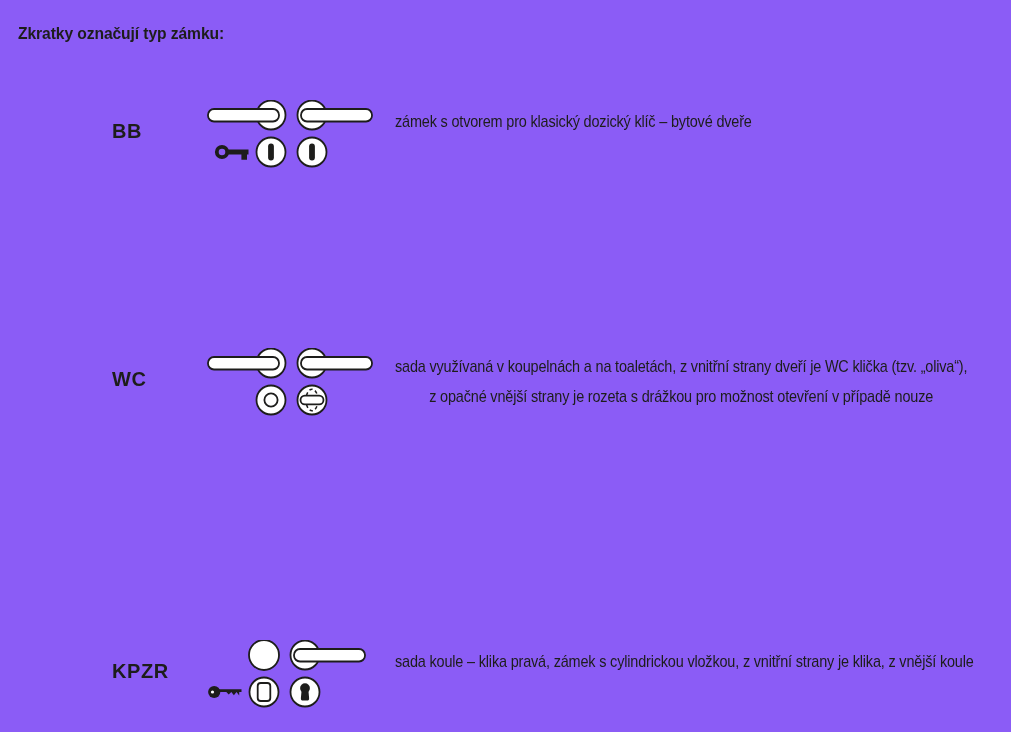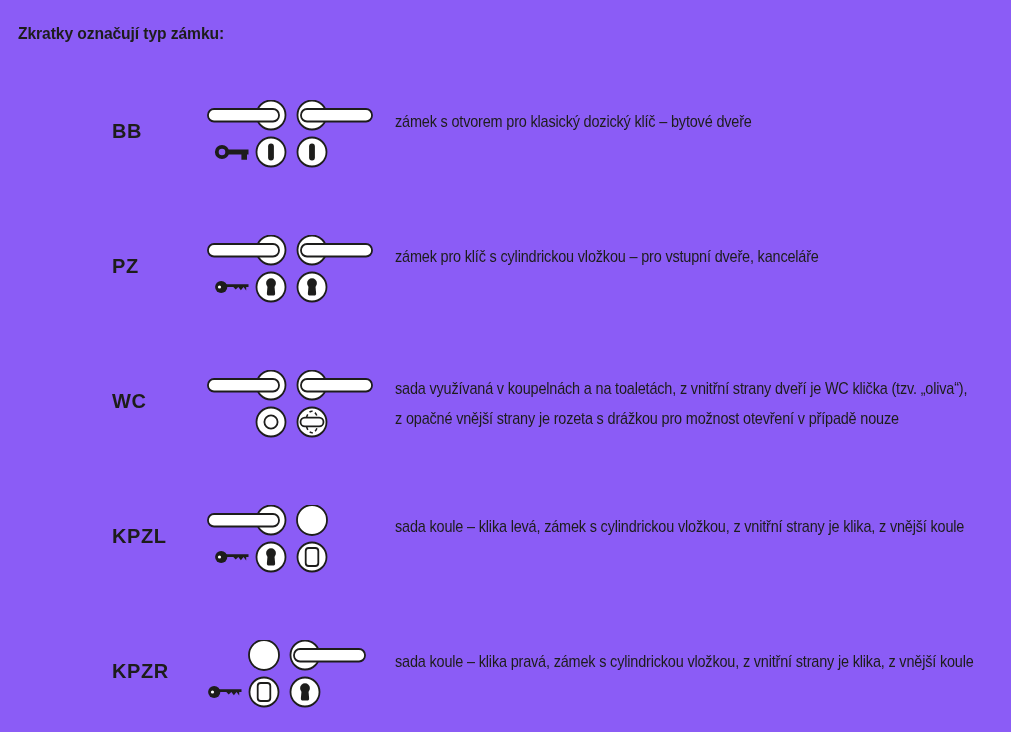--- a/index.html
+++ b/index.html
@@ -104,61 +104,35 @@
       <use href="#i-lever-right"></use>
       <use href="#i-key-classic"></use>
       <use href="#i-keyhole-bb" x="66" y="52"></use>
       <use href="#i-keyhole-bb" x="107" y="52"></use>
     </svg>
     <div class="desc">
       <span>zámek s otvorem pro klasický dozický klíč – bytové dveře</span>
     </div>
   </div>
 
-  <div class="row" style="top:235px;">
-    <div class="code">PZ</div>
-    <svg class="icons" width="170" height="70" viewBox="0 0 170 70">
-      <use href="#i-lever-left"></use>
-      <use href="#i-lever-right"></use>
-      <use href="#i-key-yale"></use>
-      <use href="#i-keyhole-pz" x="66" y="52"></use>
-      <use href="#i-keyhole-pz" x="107" y="52"></use>
-    </svg>
-    <div class="desc">
-      <span>zámek pro klíč s cylindrickou vložkou – pro vstupní dveře, kanceláře</span>
-    </div>
-  </div>
 
-  <div class="row twolines" style="top:370px;">
+  <div class="row twolines" style="top:348px;text-align:center;">
     <div class="code">WC</div>
     <svg class="icons" width="170" height="70" viewBox="0 0 170 70">
       <use href="#i-lever-left"></use>
       <use href="#i-lever-right"></use>
       <use href="#i-rosette-slot" x="66" y="52"></use>
       <use href="#i-oliva" x="107" y="52"></use>
     </svg>
     <div class="desc">
       <span>sada využívaná v koupelnách a na toaletách, z vnitřní strany dveří je WC klička (tzv. „oliva“),</span>
       <span>z opačné vnější strany je rozeta s drážkou pro možnost otevření v případě nouze</span>
     </div>
   </div>
 
-  <div class="row" style="top:505px;">
-    <div class="code">KPZL</div>
-    <svg class="icons" width="170" height="70" viewBox="0 0 170 70">
-      <use href="#i-lever-left"></use>
-      <use href="#i-knob-right"></use>
-      <use href="#i-key-yale"></use>
-      <use href="#i-keyhole-pz" x="66" y="52"></use>
-      <use href="#i-rosette-blind" x="107" y="52"></use>
-    </svg>
-    <div class="desc">
-      <span>sada koule – klika levá, zámek s cylindrickou vložkou, z vnitřní strany je klika, z vnější koule</span>
-    </div>
-  </div>
 
   <div class="row shift" style="top:640px;padding-left:44px;">
     <div class="code">KPZR</div>
     <svg class="icons" width="170" height="70" viewBox="0 0 170 70">
       <use href="#i-knob-left"></use>
       <use href="#i-lever-right"></use>
       <use href="#i-key-yale"></use>
       <use href="#i-rosette-blind" x="66" y="52"></use>
       <use href="#i-keyhole-pz" x="107" y="52"></use>
     </svg>

